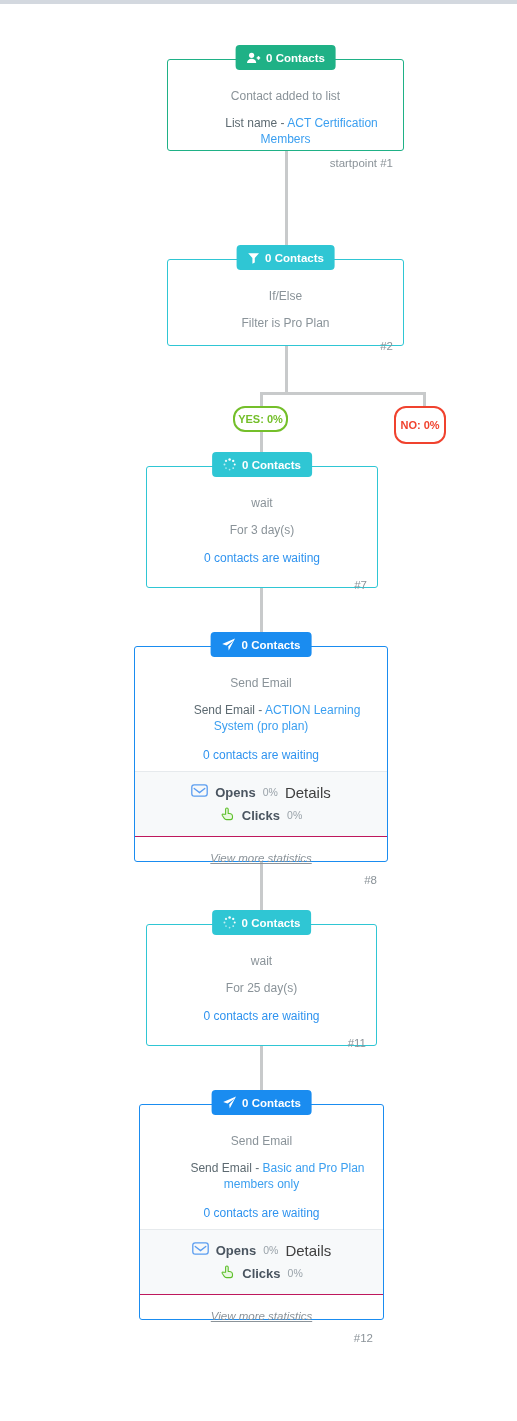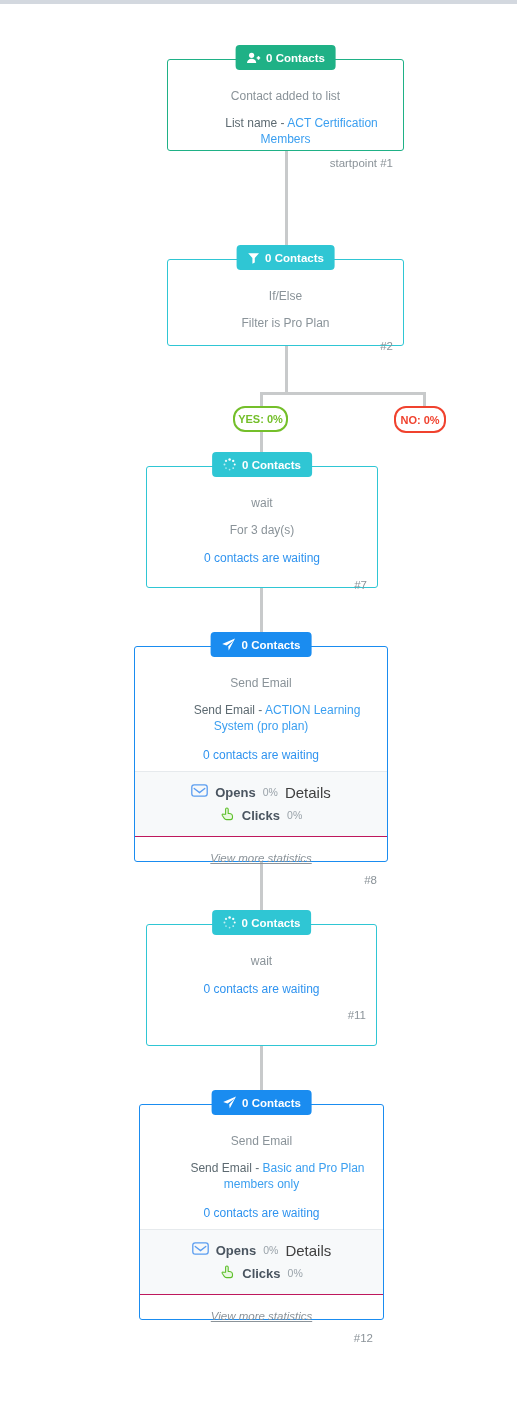--- a/index.html
+++ b/index.html
@@ -185,21 +185,21 @@
     <div class="node-body">
       <div class="row">If/Else</div>
       <div class="row">Filter is Pro Plan</div>
       <div class="foot">#2</div>
     </div>
   </div>
 
   <div class="chip yes" style="left:233px; top:406px; width:55px; height:26px;">
     <span>YES: 0%</span>
   </div>
-  <div class="chip no" style="left:394px; top:406px; width:52px; height:27px;">
+  <div class="chip no" style="left:394px; top:406px; width:52px; height:38px;">
     <span>NO: 0%</span>
   </div>
 
   <div class="node teal" style="left:146px; top:466px; width:232px; height:122px;">
     <div class="badge teal">
       <span>
         <svg width="13" height="13" viewBox="0 0 13 13">
           <g fill="#fff">
             <circle cx="6.5" cy="1.4" r="1.25"></circle>
             <circle cx="10.1" cy="2.9" r="1.15"></circle>
@@ -282,20 +282,21 @@
             <circle cx="2.9" cy="10.1" r="0.9" opacity="0.55"></circle>
             <circle cx="1.4" cy="6.5" r="1.0" opacity="0.7"></circle>
             <circle cx="2.9" cy="2.9" r="1.15" opacity="0.85"></circle>
           </g>
         </svg>
       </span>
       <span>0 Contacts</span>
     </div>
     <div class="node-body">
       <div class="row">wait</div>
+      <div class="row">For 25 day(s)</div>
       <div class="row waiting">0 contacts are waiting</div>
       <div class="foot">#11</div>
     </div>
   </div>
 
   <div class="node blue" style="left:139px; top:1104px; width:245px; height:216px;">
     <div class="badge blue">
       <span>
         <svg width="14" height="13" viewBox="0 0 14 13">
           <path d="M13.4 0.6L0.6 6.0l4.3 1.6 7.0-4.8-5.3 5.6 0.5 4.0z" fill="#fff"></path>

